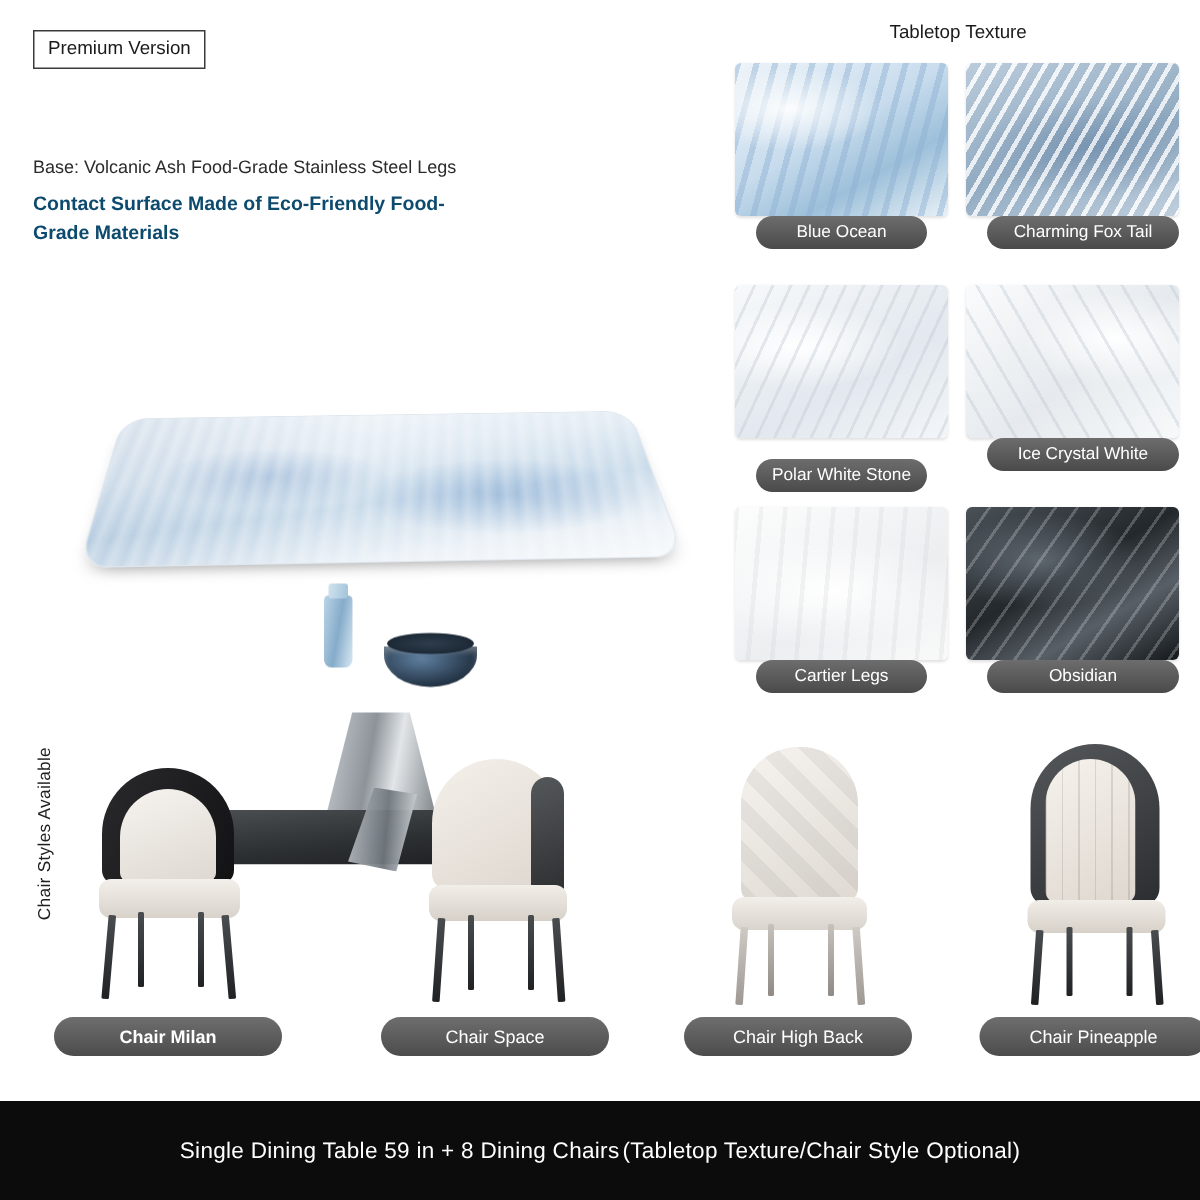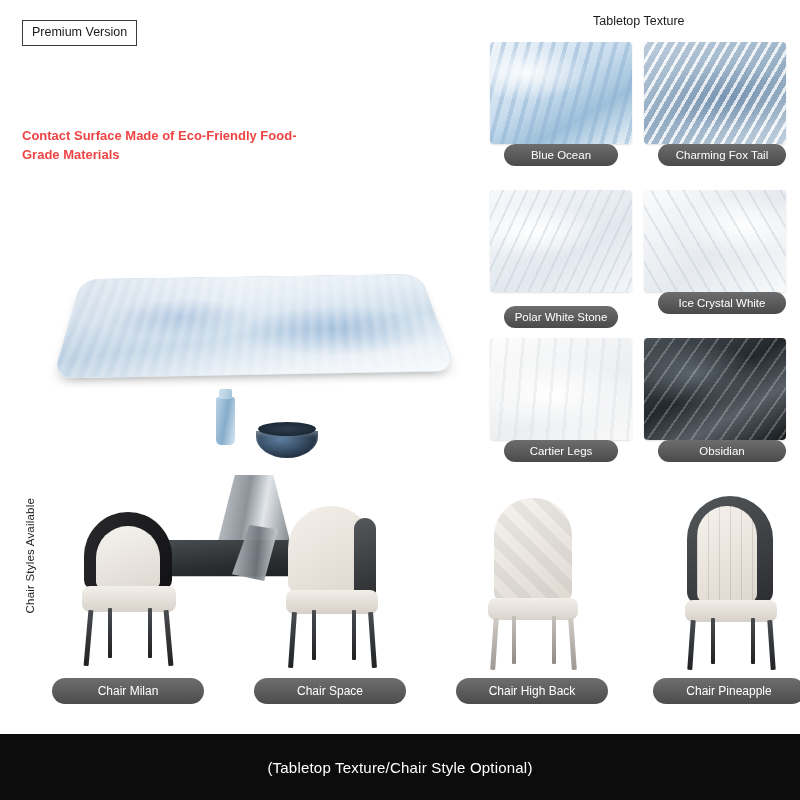--- a/index.html
+++ b/index.html
@@ -39,21 +39,21 @@
     position: absolute;
     left: 22px; top: 104px;
     font-size: 12px;
     color: #2b2b2b;
   }
   .contact-line {
     position: absolute;
     left: 22px; top: 127px;
     font-size: 13px;
     font-weight: bold;
-    color: #ef4444;
+    color: #0c4a6e;
     line-height: 1.45;
     width: 300px;
   }
 
   
   .table-photo {
     position: absolute;
     left: 18px; top: 175px;
     width: 460px; height: 300px;
   }
@@ -260,20 +260,21 @@
   }
   .footer-main { padding-right: 2px; }
   .footer-sub { }
 </style>
 </head>
 <body>
 
 <div id="page">
 
   <div class="premium-badge">Premium Version</div>
+  <div class="subline">Base: Volcanic Ash Food-Grade Stainless Steel Legs</div>
   <div class="contact-line">Contact Surface Made of Eco-Friendly Food-Grade Materials</div>
 
   <div class="table-photo">
     <div class="tabletop"></div>
     <div class="vase"></div>
     <div class="bowl"></div>
     <div class="pedestal"></div>
     <div class="base-plate"></div>
     <div class="base-accent"></div>
   </div>
@@ -308,21 +309,21 @@
 
     <div class="swatch" style="left:154px; top:296px;">
       <div class="fill t-obsidian"></div>
     </div>
     <div class="sw-label" style="left:168px; top:398px; width:128px;">Obsidian</div>
   </div>
 
   <div class="chairs-section">
     <div class="chair-styles-vertical">Chair Styles Available</div>
 
-    <div class="chair-card" style="left:20px; top:0px;">
+    <div class="chair-card" style="left:4px; top:0px;font-weight:bold;">
       <div class="chair-art">
         <div class="c-back" style="left:46px; top:20px; width:88px; height:78px; background:linear-gradient(120deg,#2a2a2c,#121214); border-radius:44px 44px 10px 10px;"></div>
         <div class="c-back" style="left:58px; top:34px; width:64px; height:62px; background:linear-gradient(160deg,#f6f3ef,#ded8d1); border-radius:32px 32px 6px 6px;"></div>
         <div class="c-seat" style="left:44px; top:94px; width:94px; height:26px; background:linear-gradient(180deg,#f3efea,#d8d2cb);"></div>
         <div class="c-leg" style="left:48px; top:118px; width:5px; height:56px; transform:rotate(5deg);"></div>
         <div class="c-leg" style="left:128px; top:118px; width:5px; height:56px; transform:rotate(-5deg);"></div>
         <div class="c-leg" style="left:70px; top:116px; width:4px; height:50px;"></div>
         <div class="c-leg" style="left:110px; top:116px; width:4px; height:50px;"></div>
       </div>
       <div class="chair-label">Chair Milan</div>
@@ -362,17 +363,18 @@
         <div class="c-leg" style="left:130px; top:128px; width:5px; height:50px; transform:rotate(-4deg);"></div>
         <div class="c-leg" style="left:72px; top:126px; width:4px; height:46px;"></div>
         <div class="c-leg" style="left:112px; top:126px; width:4px; height:46px;"></div>
       </div>
       <div class="chair-label">Chair Pineapple</div>
     </div>
   </div>
 
   <div class="footer">
     <div class="footer-text">
+      <span class="footer-main">Single Dining Table 59 in + 8 Dining Chairs</span>
       <span class="footer-sub">(Tabletop Texture/Chair Style Optional)</span>
     </div>
   </div>
 
 </div>
 
 </body></html>

